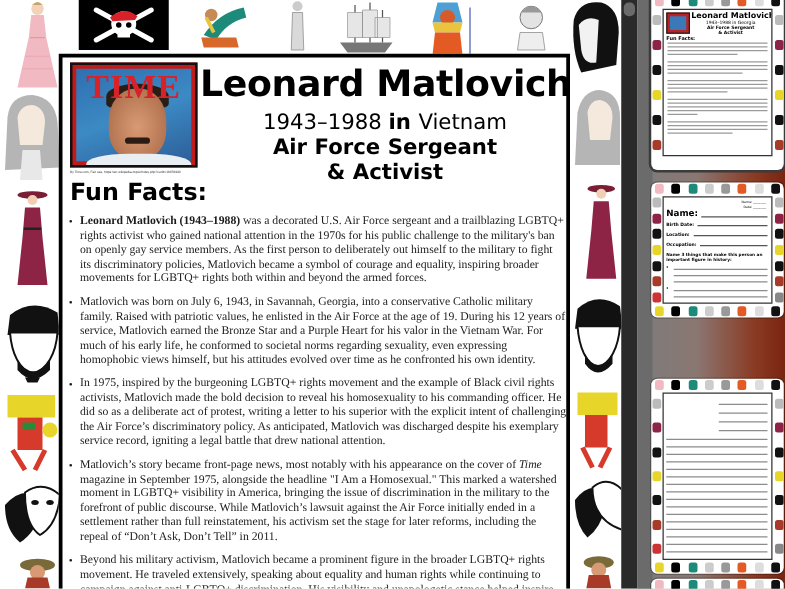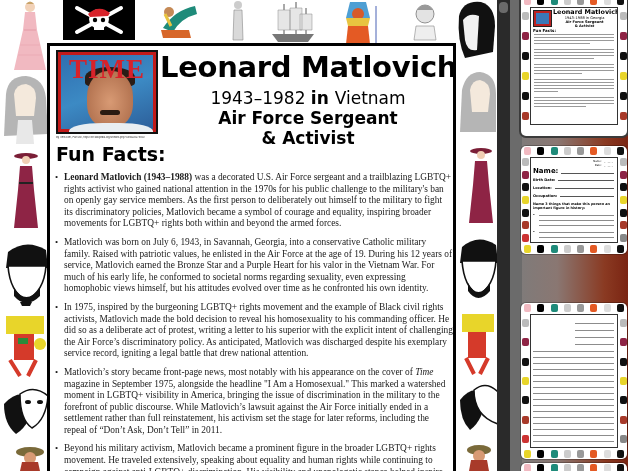--- a/index.html
+++ b/index.html
@@ -266,21 +266,21 @@
         <div class="cover-face"></div>
         <div class="cover-mustache"></div>
         <div class="cover-shirt"></div>
         <div class="cover-title">TIME</div>
       </div>
     </div>
     <div class="cover-credit">By Time.com, Fair use, https://en.wikipedia.org/w/index.php?curid=16078940</div>
 
     <div class="title-name">Leonard Matlovich</div>
     <div class="title-years">
-      <span>1943–1982</span>
+      <span>1943–1988</span>
       <b> in </b>
       <span>Vietnam</span>
     </div>
     <div class="title-role">
       <div>Air Force Sergeant</div>
       <div>&amp; Activist</div>
     </div>
 
     <div class="fun-facts-heading">Fun Facts:</div>
 

